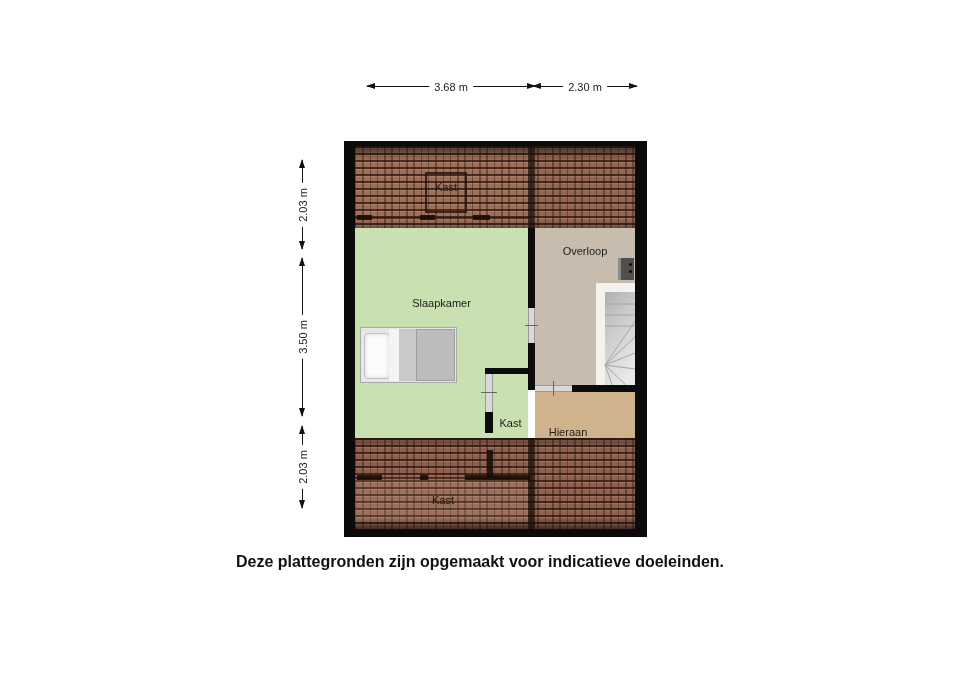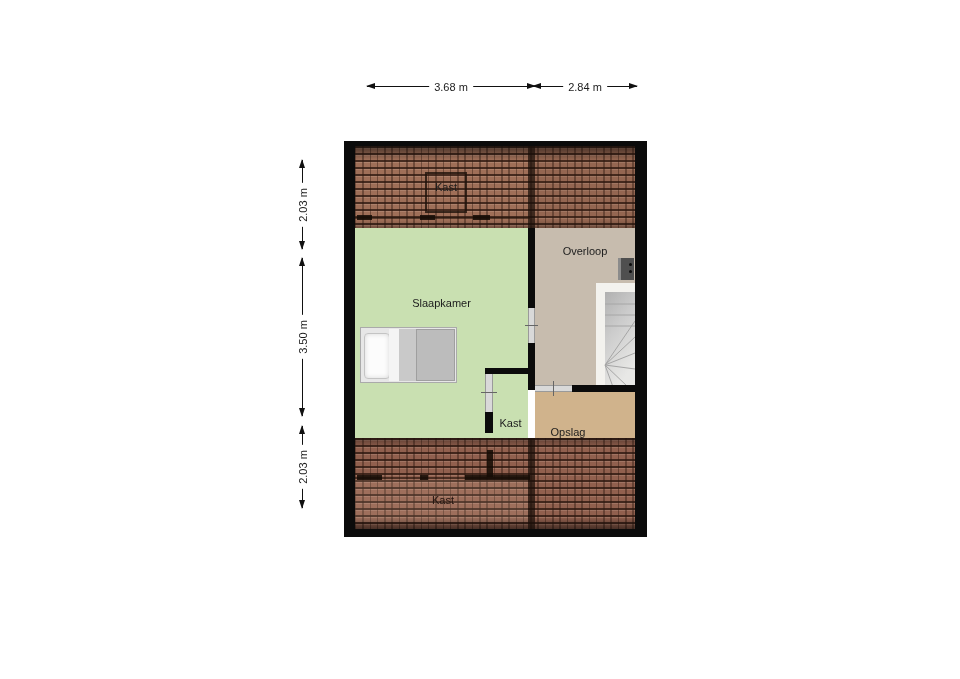--- a/index.html
+++ b/index.html
@@ -74,21 +74,21 @@
   <div class="dim dim-h" style="left:366px;top:80px;width:170px;height:13px;">
     <div class="line"></div>
     <span class="ah a1"></span>
     <span class="ah a2"></span>
     <span class="lbl">3.68 m</span>
   </div>
   <div class="dim dim-h" style="left:532px;top:80px;width:106px;height:13px;">
     <div class="line"></div>
     <span class="ah a1"></span>
     <span class="ah a2"></span>
-    <span class="lbl">2.84 m</span>
+    <span class="lbl">2.30 m</span>
   </div>
 
   <div class="dim dim-v" style="left:296px;top:159px;width:13px;height:91px;">
     <div class="line"></div>
     <span class="ah a1"></span>
     <span class="ah a2"></span>
     <span class="lbl">2.03 m</span>
   </div>
   <div class="dim dim-v" style="left:296px;top:257px;width:13px;height:160px;">
     <div class="line"></div>
@@ -184,20 +184,21 @@
 
     <div class="wall" style="left:0;top:0;width:303px;height:5px;"></div>
     <div class="wall" style="left:0;top:0;width:11px;height:396px;"></div>
     <div class="wall" style="left:291px;top:0;width:12px;height:396px;"></div>
     <div class="wall" style="left:0;top:388px;width:303px;height:8px;"></div>
 
     <div class="room-label" style="left:81px;top:40px;width:42px;">Kast</div>
     <div class="room-label" style="left:11px;top:156px;width:173px;">Slaapkamer</div>
     <div class="room-label" style="left:191px;top:104px;width:100px;">Overloop</div>
     <div class="room-label" style="left:149px;top:276px;width:35px;">Kast</div>
-    <div class="room-label" style="left:191px;top:285px;width:66px;">Opslag</div>
+    <div class="room-label" style="left:191px;top:285px;width:66px;">Hieraan</div>
     <div class="room-label" style="left:39px;top:353px;width:120px;color:#241510;">Kast</div>
   </div>
 
   <div id="disclaimer">
+    <div>Deze plattegronden zijn opgemaakt voor indicatieve doeleinden.</div>
   </div>
 
 </div>
 
 </body></html>

